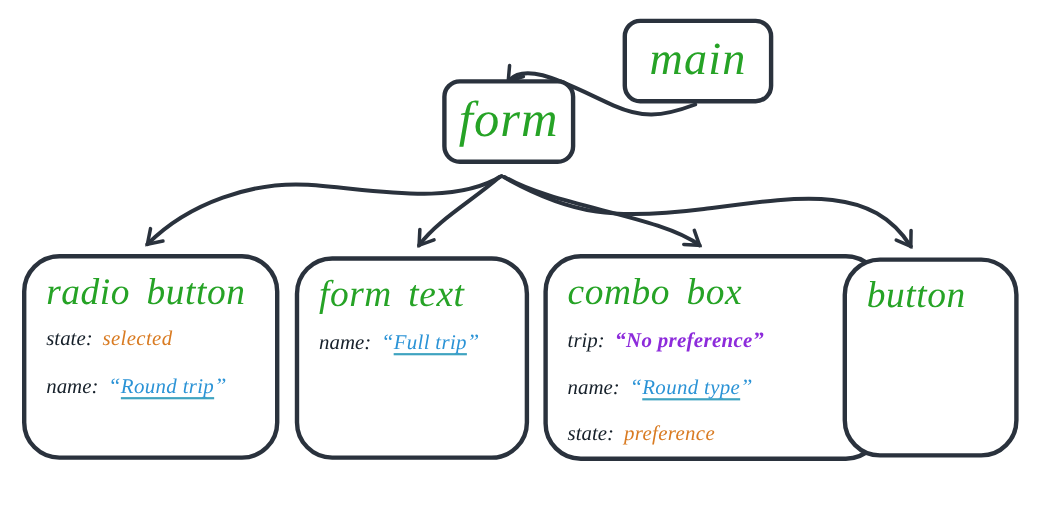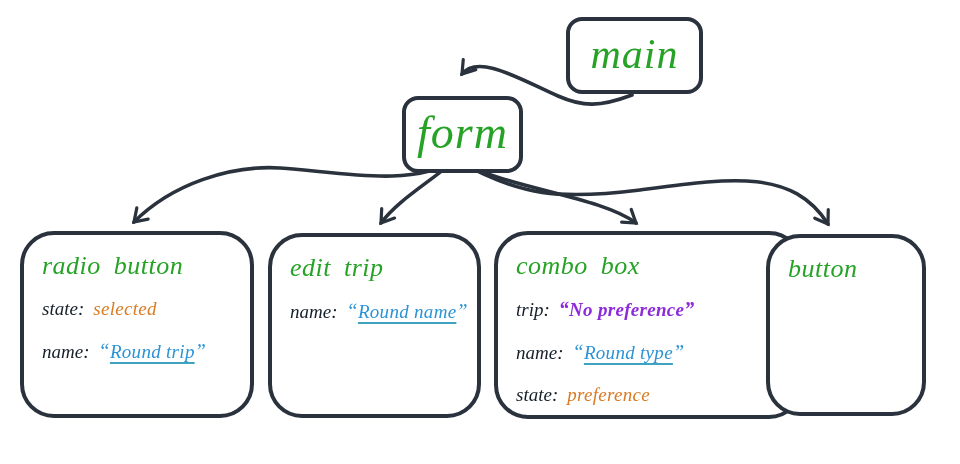--- a/index.html
+++ b/index.html
@@ -34,37 +34,37 @@
     border: 4px solid var(--stroke, #2a323d);
   }
   .node-small {
     border-radius: 16px;
     border-width: 4.5px;
     display: flex;
     align-items: center;
     justify-content: center;
   }
   .node-main   { left: 566px; top: 17px;  width: 137px; height: 77px; }
-  .node-form   { left: 402px; top: 96px;  width: 121px; height: 77px; }
+  .node-form   { left: 402px; top: 72px;  width: 121px; height: 77px; }
   .node-big    { border-radius: 34px; padding: 9px 4px 0 18px; }
   .node-radio  { left: 20px;  top: 231px; width: 234px; height: 187px; }
   .node-edit   { left: 268px; top: 233px; width: 213px; height: 185px; }
   .node-combo  { left: 494px; top: 231px; width: 309px; height: 188px; }
   .node-button { left: 766px; top: 234px; width: 160px; height: 182px; }
   .small-title {
     color: var(--title-green, #26a326);
     font-size: 42px;
     line-height: 1;
     padding-bottom: 4px;
     letter-spacing: 1px;
   }
   .node-form .small-title { font-size: 46px; }
   .big-title {
     color: var(--title-green, #26a326);
-    font-size: 26px;
+    font-size: 34px;
     line-height: 44px;
     white-space: nowrap;
     word-spacing: 6px;
     letter-spacing: 0.5px;
   }
   .row {
     font-size: 19px;
     line-height: 42px;
     color: var(--label-dark, #16202a);
     white-space: nowrap;
@@ -112,23 +112,23 @@
     <div class="big-title">radio button</div>
     <div class="row">
       <span class="key">state:</span><span class="val val-orange">selected</span>
     </div>
     <div class="row">
       <span class="key">name:</span><span class="val val-blue underlined"><span class="q">“</span><span class="txt">Round trip</span><span class="q">”</span></span>
     </div>
   </div>
 
   <div class="node node-big node-edit">
-    <div class="big-title">edit trip</div>
+    <div class="big-title">form text</div>
     <div class="row">
-      <span class="key">name:</span><span class="val val-blue underlined"><span class="q">“</span><span class="txt">Round name</span><span class="q">”</span></span>
+      <span class="key">name:</span><span class="val val-blue underlined"><span class="q">“</span><span class="txt">Full trip</span><span class="q">”</span></span>
     </div>
   </div>
 
   <div class="node node-big node-combo">
     <div class="big-title">combo box</div>
     <div class="row">
       <span class="key">trip:</span><span class="val val-purple"><span class="q">“</span><span class="txt">No preference</span><span class="q">”</span></span>
     </div>
     <div class="row">
       <span class="key">name:</span><span class="val val-blue underlined"><span class="q">“</span><span class="txt">Round type</span><span class="q">”</span></span>

